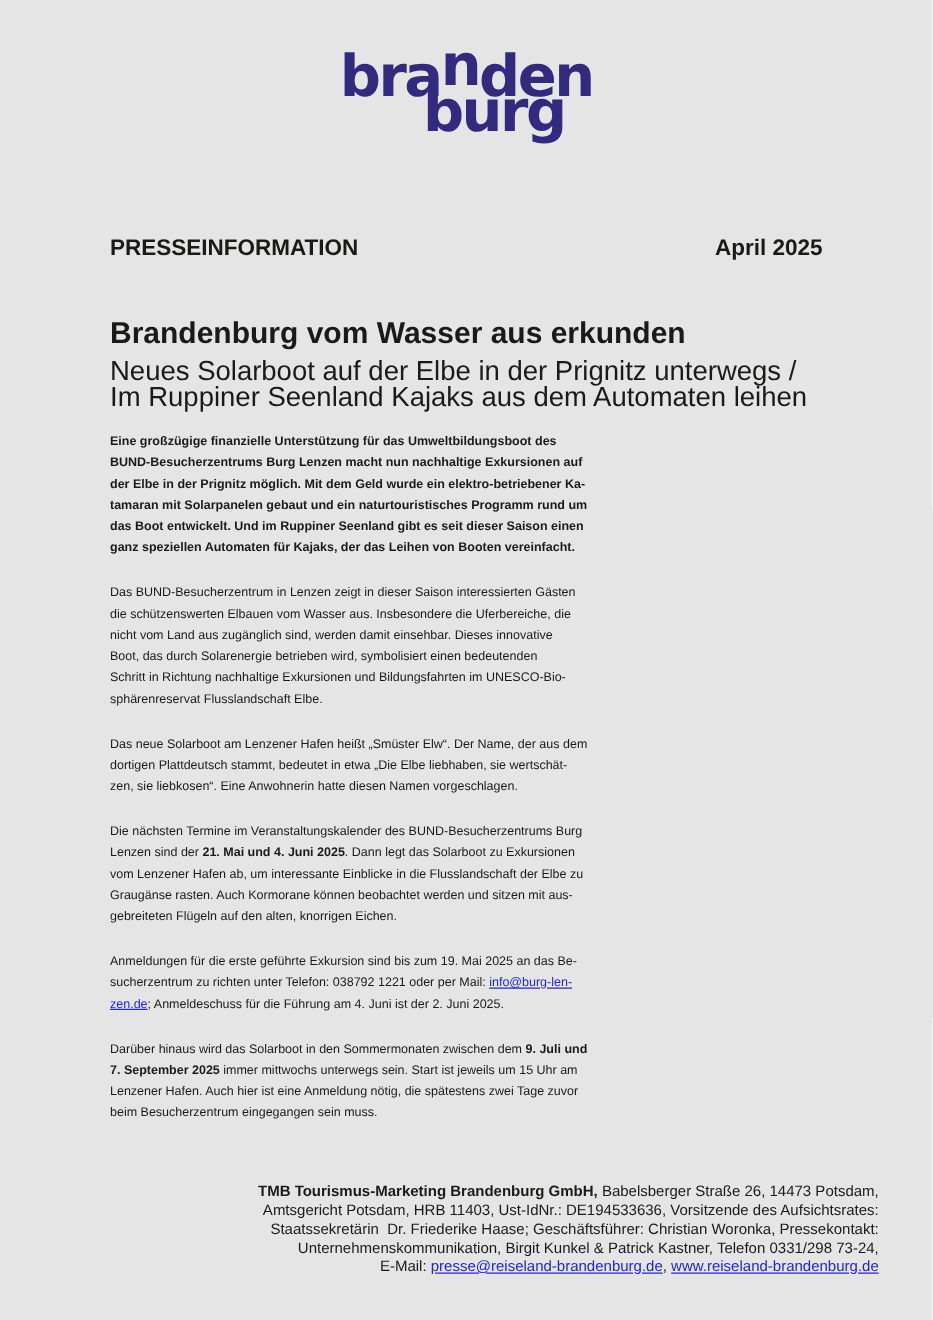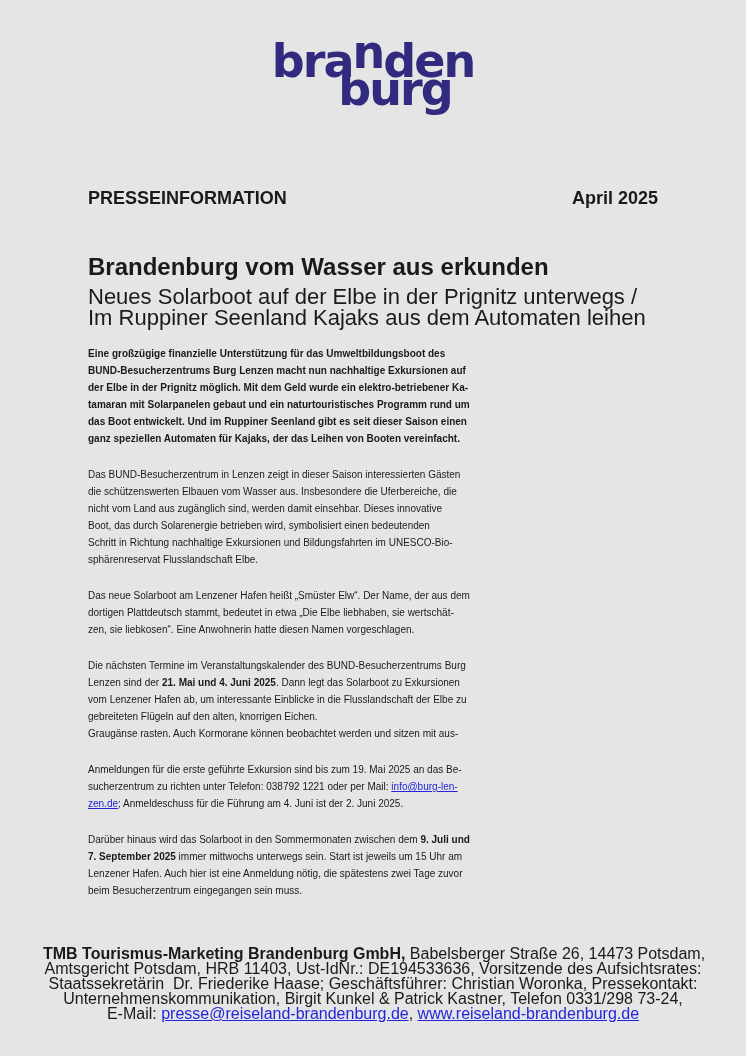--- a/index.html
+++ b/index.html
@@ -51,22 +51,22 @@
   .body-block { margin-top: 17px; }
   .par { font-size: 10px; line-height: 17px; margin: 0 0 19px 0; }
   .par.lead { font-weight: bold; }
   .tline { white-space: pre; }
   .sb { font-weight: bold; }
   .sa { color: #2424dd; text-decoration: underline; }
   
   .footer {
     margin: 47px auto 0 auto;
     width: 660px;
-    font-size: 16px; line-height: 15px;
-    text-align: center;
+    font-size: 12px; line-height: 15px;
+    text-align: right;
   }
 </style>
 </head>
 <body>
 
 <div class="page">
 
   <div class="logo-wrap">
     <div class="logo">
       <div class="logo-line1"><span>bra</span><span class="logo-raised">n</span><span>den</span></div>
@@ -105,22 +105,22 @@
         </div>
       <div class="par">
           <div class="tline"><span>Das neue Solarboot am Lenzener Hafen heißt „Smüster Elw“. Der Name, der aus dem</span></div>
           <div class="tline"><span>dortigen Plattdeutsch stammt, bedeutet in etwa „Die Elbe liebhaben, sie wertschät-</span></div>
           <div class="tline"><span>zen, sie liebkosen“. Eine Anwohnerin hatte diesen Namen vorgeschlagen.</span></div>
         </div>
       <div class="par">
           <div class="tline"><span>Die nächsten Termine im Veranstaltungskalender des BUND-Besucherzentrums Burg</span></div>
           <div class="tline"><span>Lenzen sind der </span><span class="sb">21. Mai und 4. Juni 2025</span><span>. Dann legt das Solarboot zu Exkursionen</span></div>
           <div class="tline"><span>vom Lenzener Hafen ab, um interessante Einblicke in die Flusslandschaft der Elbe zu</span></div>
+          <div class="tline"><span>Graugänse rasten. Auch Kormorane können beobachtet werden und sitzen mit aus-</span></div>
           <div class="tline"><span>gebreiteten Flügeln auf den alten, knorrigen Eichen.</span></div>
-          <div class="tline"><span>Graugänse rasten. Auch Kormorane können beobachtet werden und sitzen mit aus-</span></div>
         </div>
       <div class="par">
           <div class="tline"><span>Anmeldungen für die erste geführte Exkursion sind bis zum 19. Mai 2025 an das Be-</span></div>
           <div class="tline"><span>sucherzentrum zu richten unter Telefon: 038792 1221 oder per Mail: </span><span class="sa">info@burg-len-</span></div>
           <div class="tline"><span class="sa">zen.de</span><span>; Anmeldeschuss für die Führung am 4. Juni ist der 2. Juni 2025.</span></div>
         </div>
       <div class="par">
           <div class="tline"><span>Darüber hinaus wird das Solarboot in den Sommermonaten zwischen dem </span><span class="sb">9. Juli und</span></div>
           <div class="tline"><span class="sb">7. September 2025</span><span> immer mittwochs unterwegs sein. Start ist jeweils um 15 Uhr am</span></div>
           <div class="tline"><span>Lenzener Hafen. Auch hier ist eine Anmeldung nötig, die spätestens zwei Tage zuvor</span></div>

